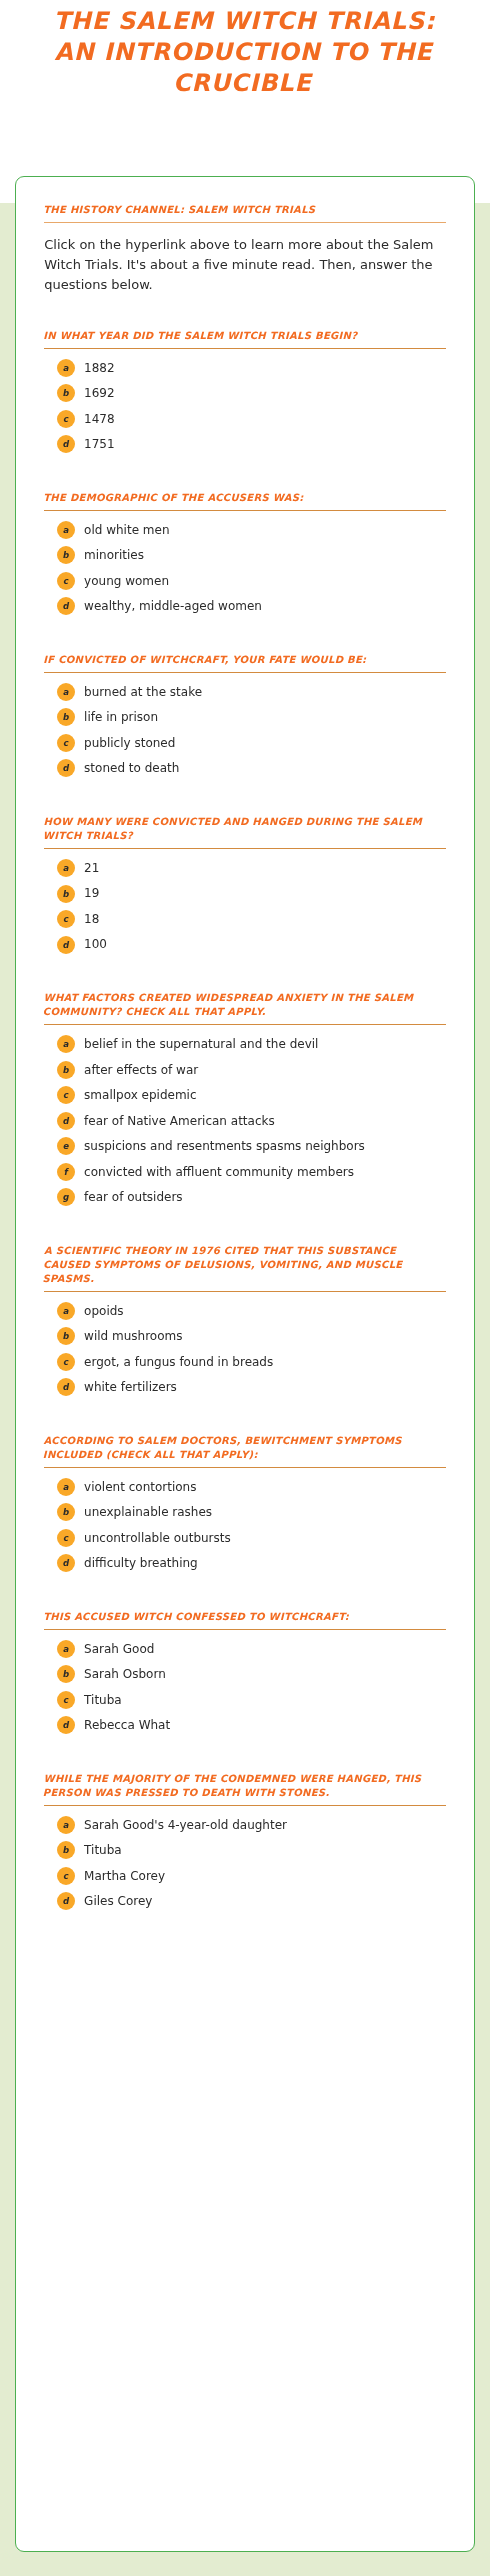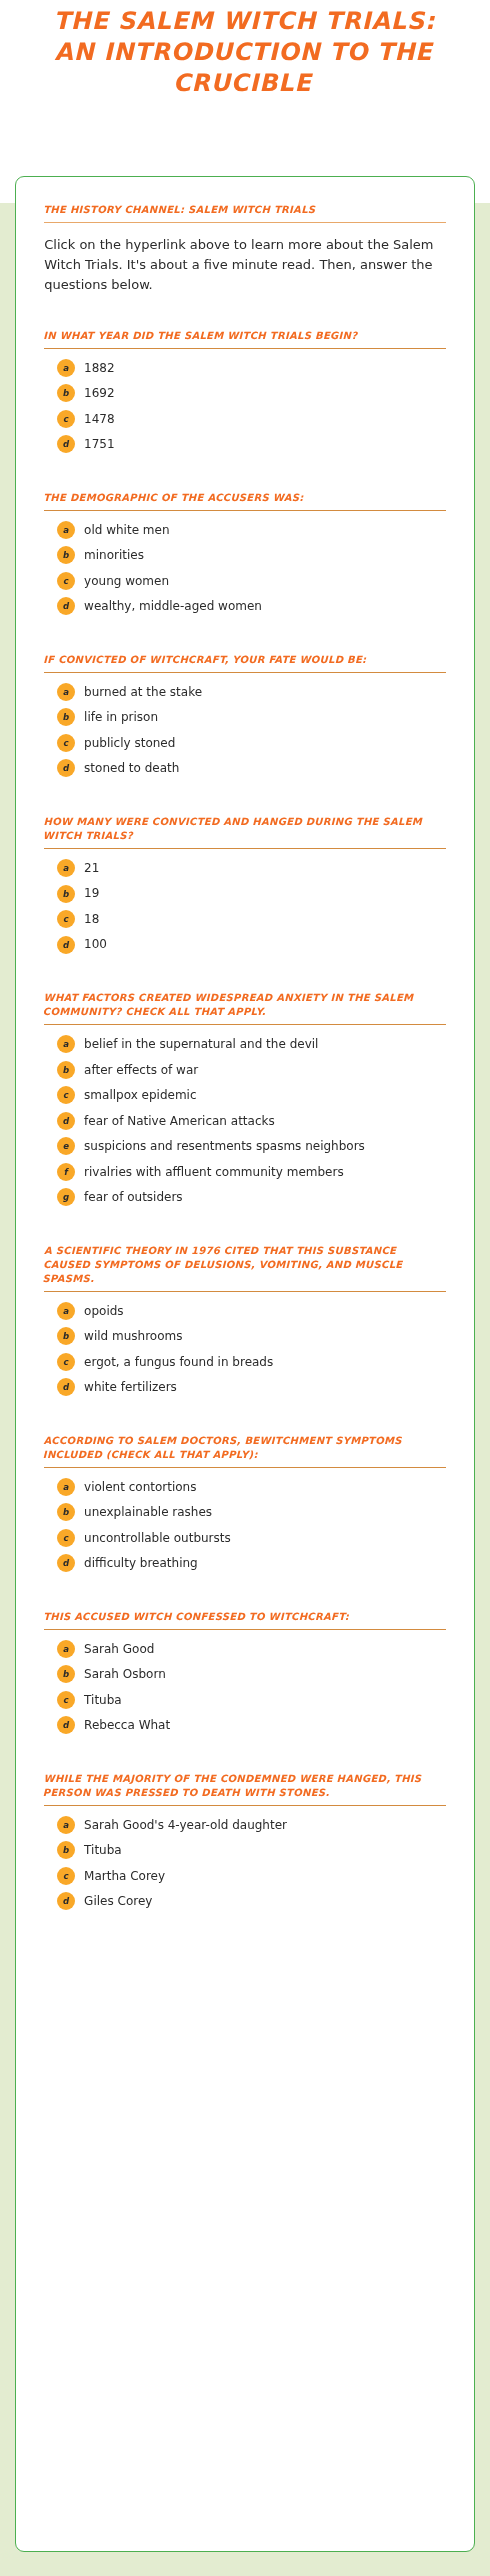--- a/index.html
+++ b/index.html
@@ -274,21 +274,21 @@
             <li class="option">
               <span class="bubble">d</span>
               <span class="opt-label">fear of Native American attacks</span>
             </li>
             <li class="option">
               <span class="bubble">e</span>
               <span class="opt-label">suspicions and resentments spasms neighbors</span>
             </li>
             <li class="option">
               <span class="bubble">f</span>
-              <span class="opt-label">rivalries with affluent community members</span>
+              <span class="opt-label">convicted with affluent community members</span>
             </li>
             <li class="option">
               <span class="bubble">g</span>
               <span class="opt-label">fear of outsiders</span>
             </li>
           </ul>
         </div>
         <div class="spacer-lg"></div>
         <div class="block">
           <div class="q-head">A scientific theory in 1976 cited that this substance caused symptoms of delusions, vomiting, and muscle spasms.</div>

